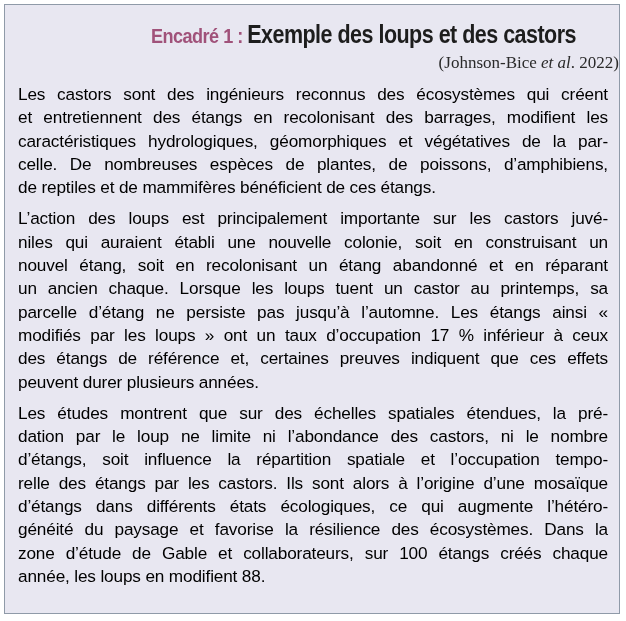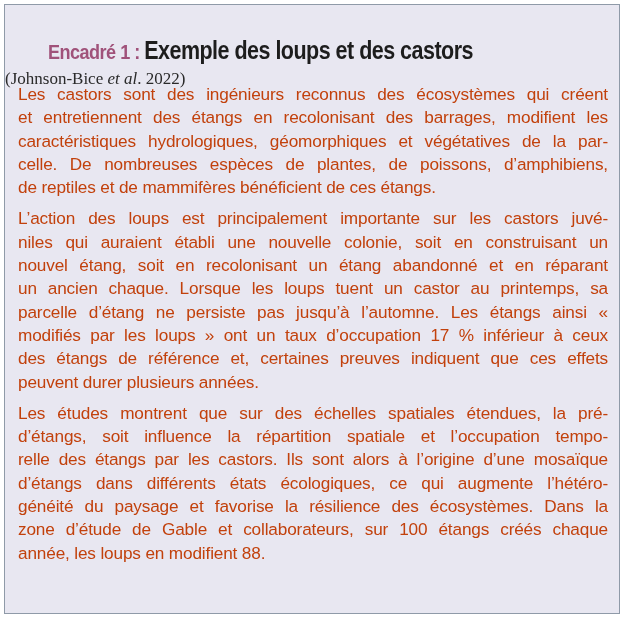--- a/index.html
+++ b/index.html
@@ -21,22 +21,21 @@
       height: 610px;
       background: #e8e7f1;
       border: 1px solid #8f9aa8;
       box-sizing: border-box;
     }
     .header {
       position: absolute;
       left: 0;
       right: 0;
       top: 14px;
-      text-align: left;
-      margin-top: 16px;
+      text-align: right;
     }
     .title-line {
       font-family: "Liberation Sans", sans-serif;
       font-weight: bold;
       font-size: 25px;
       line-height: 30px;
       letter-spacing: -0.6px;
       transform: scaleX(0.86);
       transform-origin: center;
       white-space: nowrap;
@@ -61,21 +60,21 @@
     .body {
       position: absolute;
       left: 13px;
       right: 11px;
       top: 78px;
     }
     .para {
       font-family: "Liberation Sans", sans-serif;
       font-size: 17.2px;
       line-height: 23.3px;
-      color: #c2410c;
+      color: #000000;
       margin: 0 0 8px 0;
       text-align: justify;
       text-align-last: left;
       letter-spacing: -0.15px;
     }
     .line {
       display: block;
       text-align: justify;
       text-align-last: justify;
       white-space: nowrap;
@@ -110,20 +109,21 @@
       <span class="line">niles qui auraient établi une nouvelle colonie, soit en construisant un</span>
       <span class="line">nouvel étang, soit en recolonisant un étang abandonné et en réparant</span>
       <span class="line">un ancien chaque. Lorsque les loups tuent un castor au printemps, sa</span>
       <span class="line">parcelle d’étang ne persiste pas jusqu’à l’automne. Les étangs ainsi «</span>
       <span class="line">modifiés par les loups » ont un taux d’occupation 17 % inférieur à ceux</span>
       <span class="line">des étangs de référence et, certaines preuves indiquent que ces effets</span>
       <span class="line last">peuvent durer plusieurs années.</span>
     </p>
     <p class="para">
       <span class="line">Les études montrent que sur des échelles spatiales étendues, la pré-</span>
+      <span class="line">dation par le loup ne limite ni l’abondance des castors, ni le nombre</span>
       <span class="line">d’étangs, soit influence la répartition spatiale et l’occupation tempo-</span>
       <span class="line">relle des étangs par les castors. Ils sont alors à l’origine d’une mosaïque</span>
       <span class="line">d’étangs dans différents états écologiques, ce qui augmente l’hétéro-</span>
       <span class="line">généité du paysage et favorise la résilience des écosystèmes. Dans la</span>
       <span class="line">zone d’étude de Gable et collaborateurs, sur 100 étangs créés chaque</span>
       <span class="line last">année, les loups en modifient 88.</span>
     </p>
   </div>
 </div>
 

